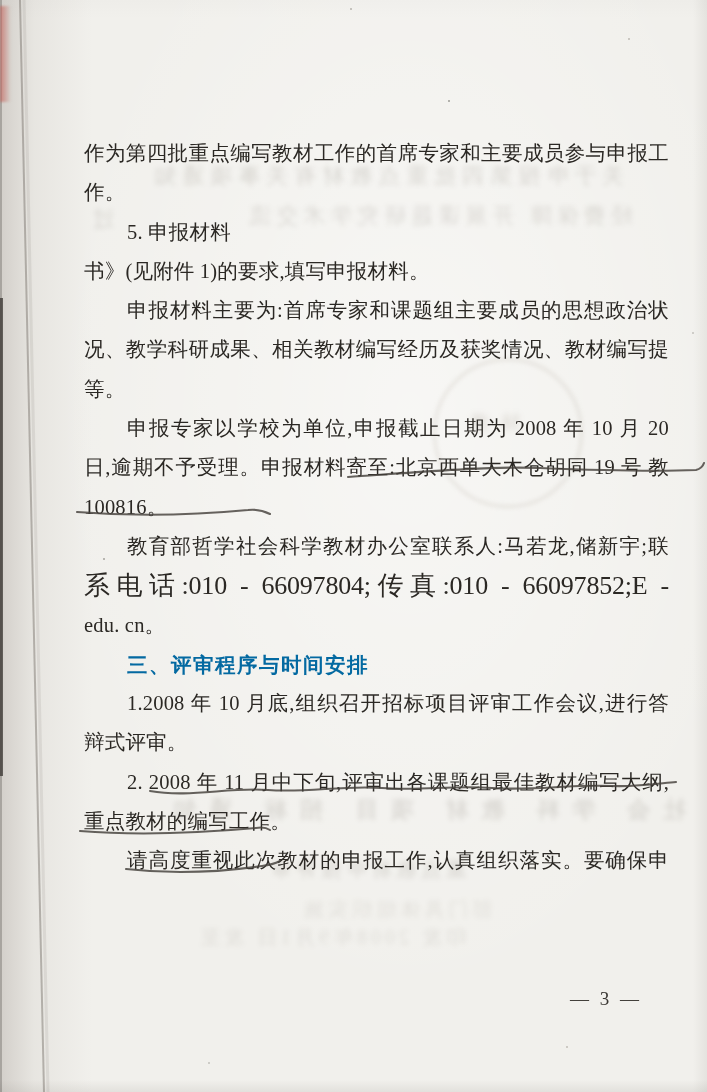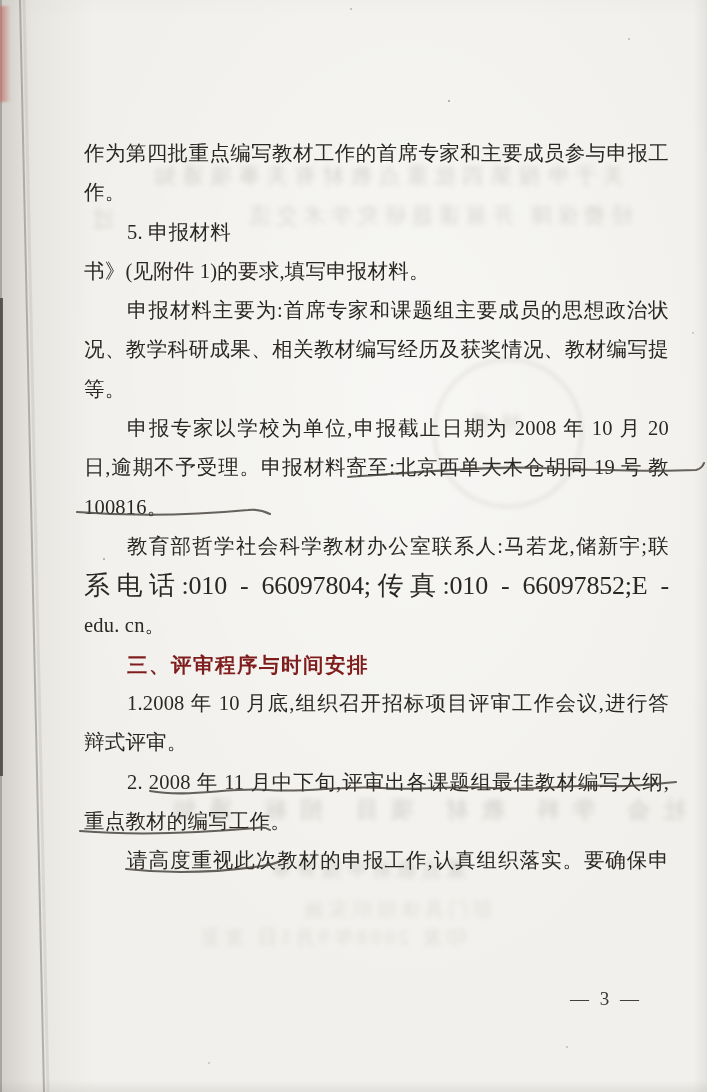--- a/index.html
+++ b/index.html
@@ -58,21 +58,21 @@
   .justify {
     white-space: normal; overflow: hidden;
     text-align: justify; text-align-last: justify;
     text-justify: inter-character;
   }
   .indent { padding-left: 43px; }
   .heading {
     font-weight: bold;
     font-family: "Liberation Sans", "DejaVu Sans", sans-serif;
     letter-spacing: 1.5px;
-    color: #7f1d1d;
+    color: #0369a1;
   }
   .tight { font-size: 26px; letter-spacing: -0.2px; }
 
   .page-number {
     position: absolute; left: 570px; top: 988px;
     font-size: 19px; letter-spacing: 3px;
     color: var(--page-num-ink);
   }
 
   

